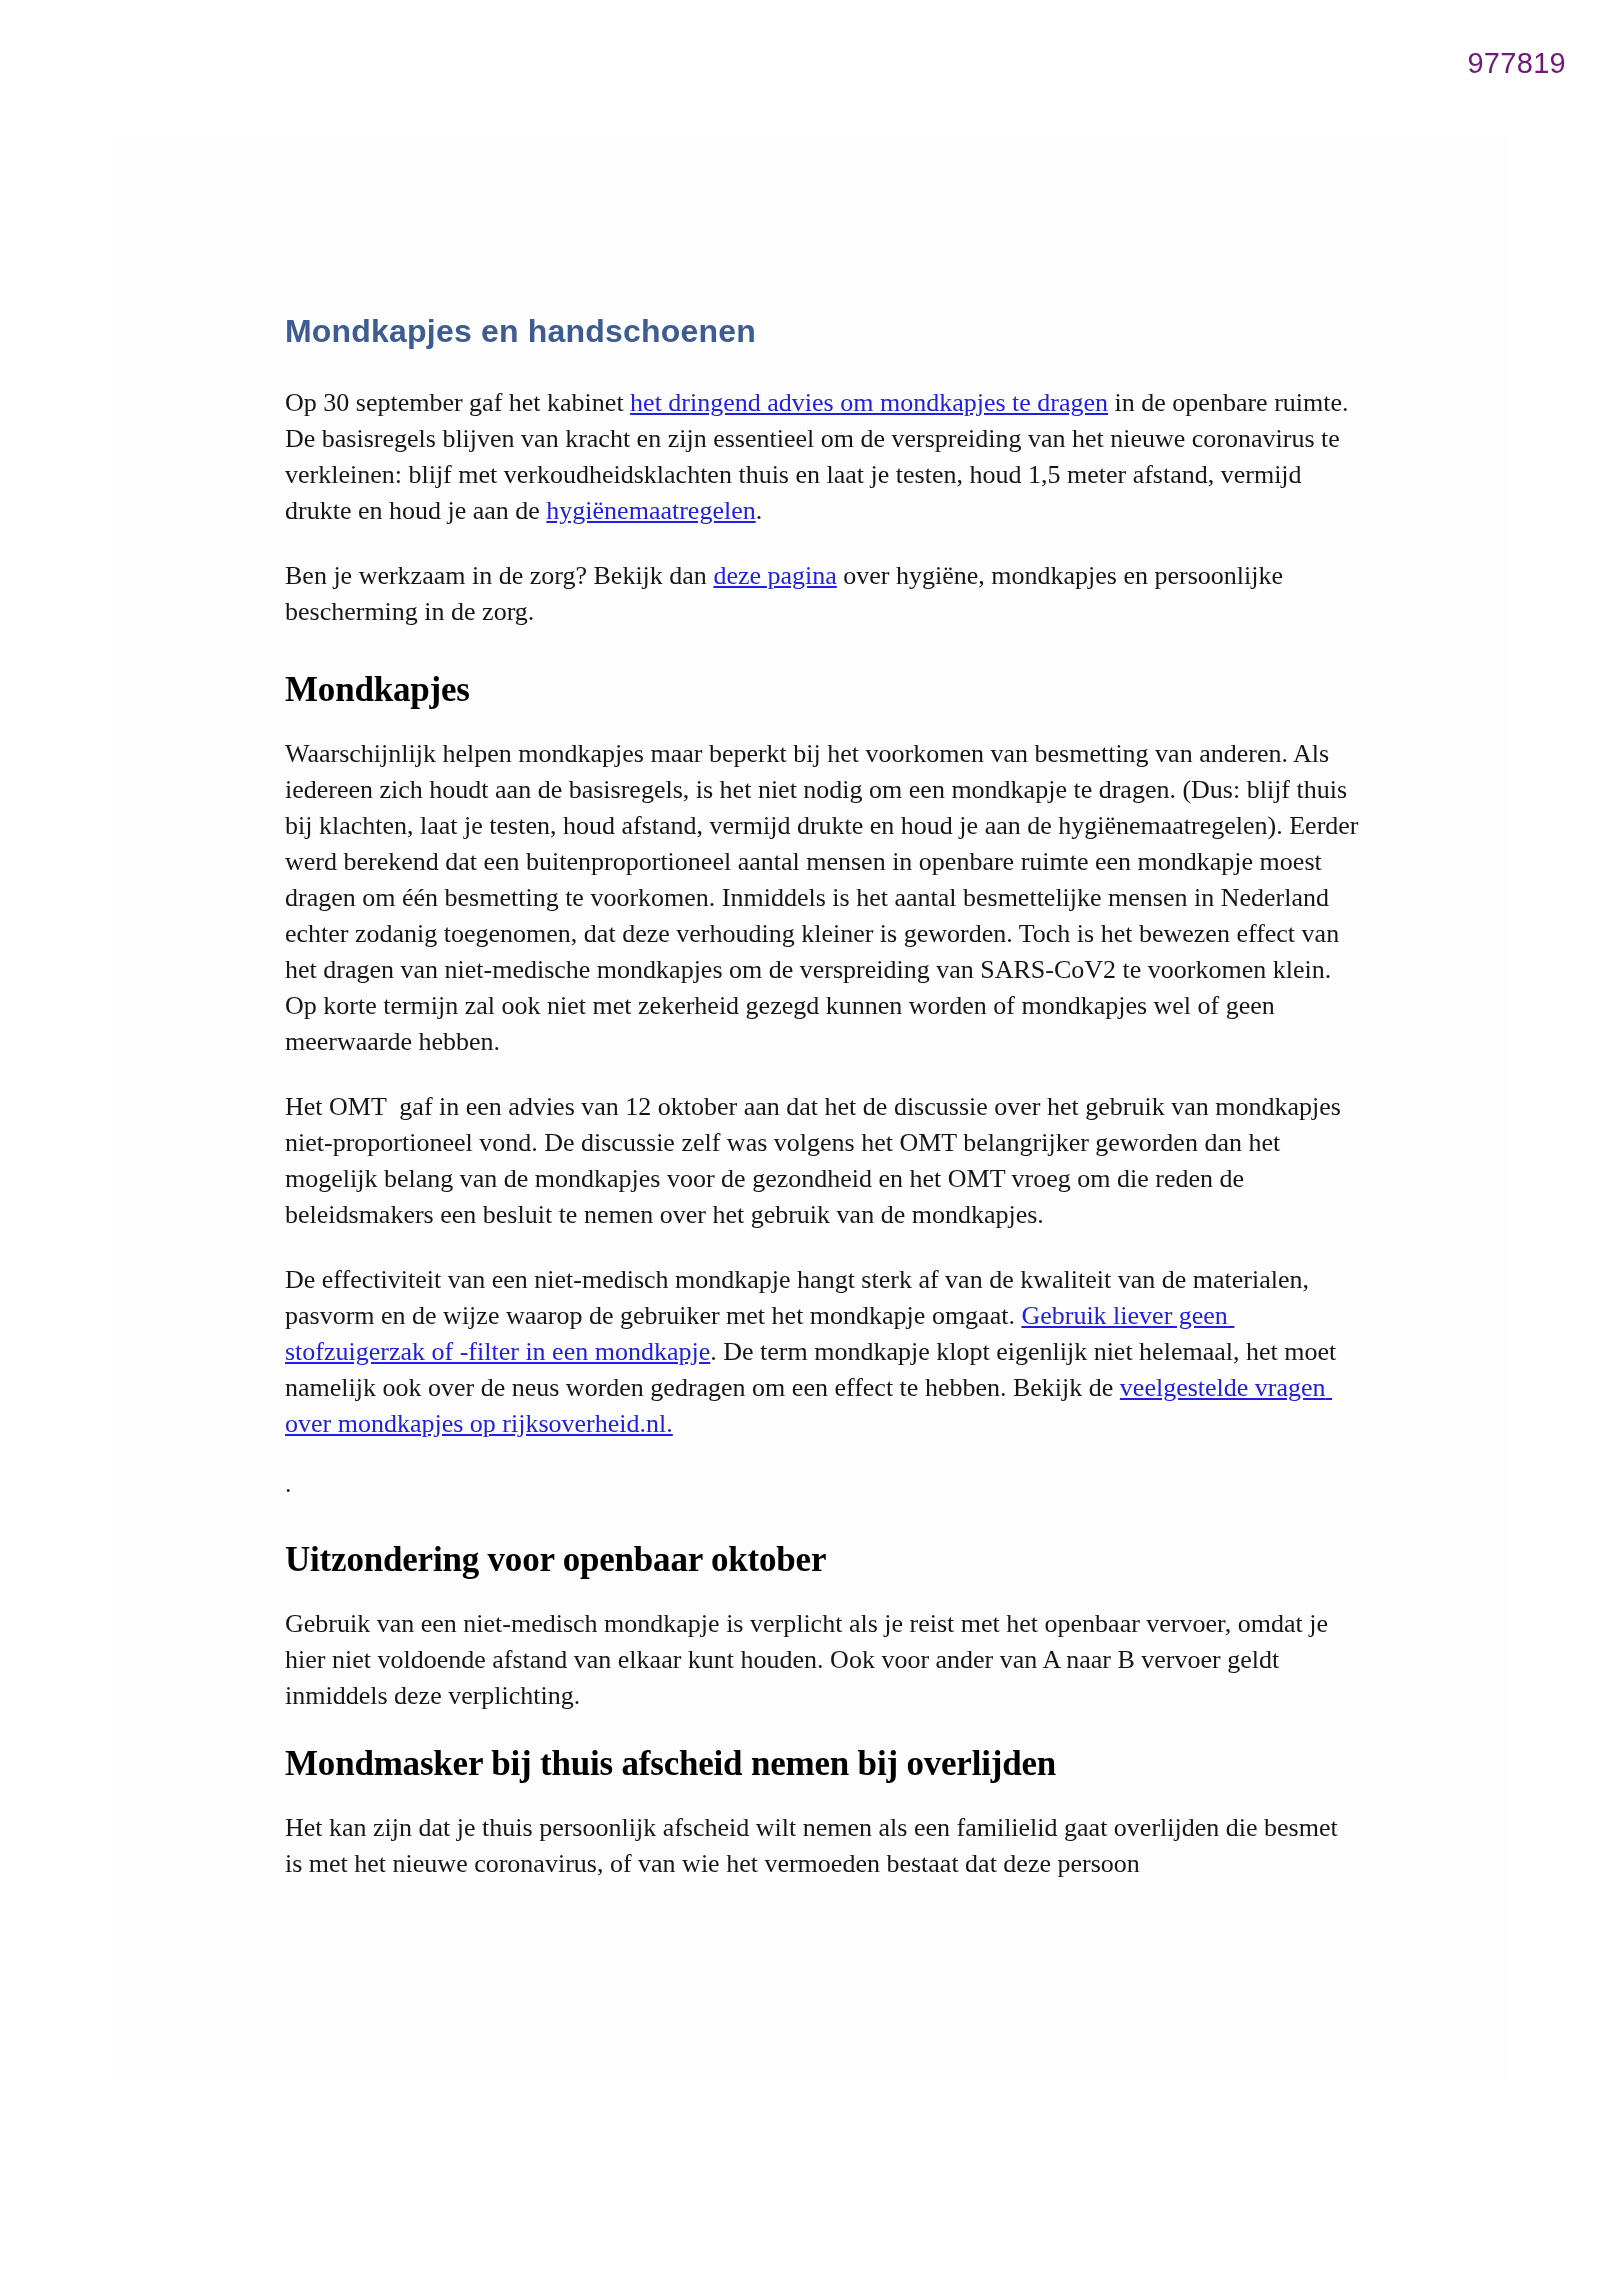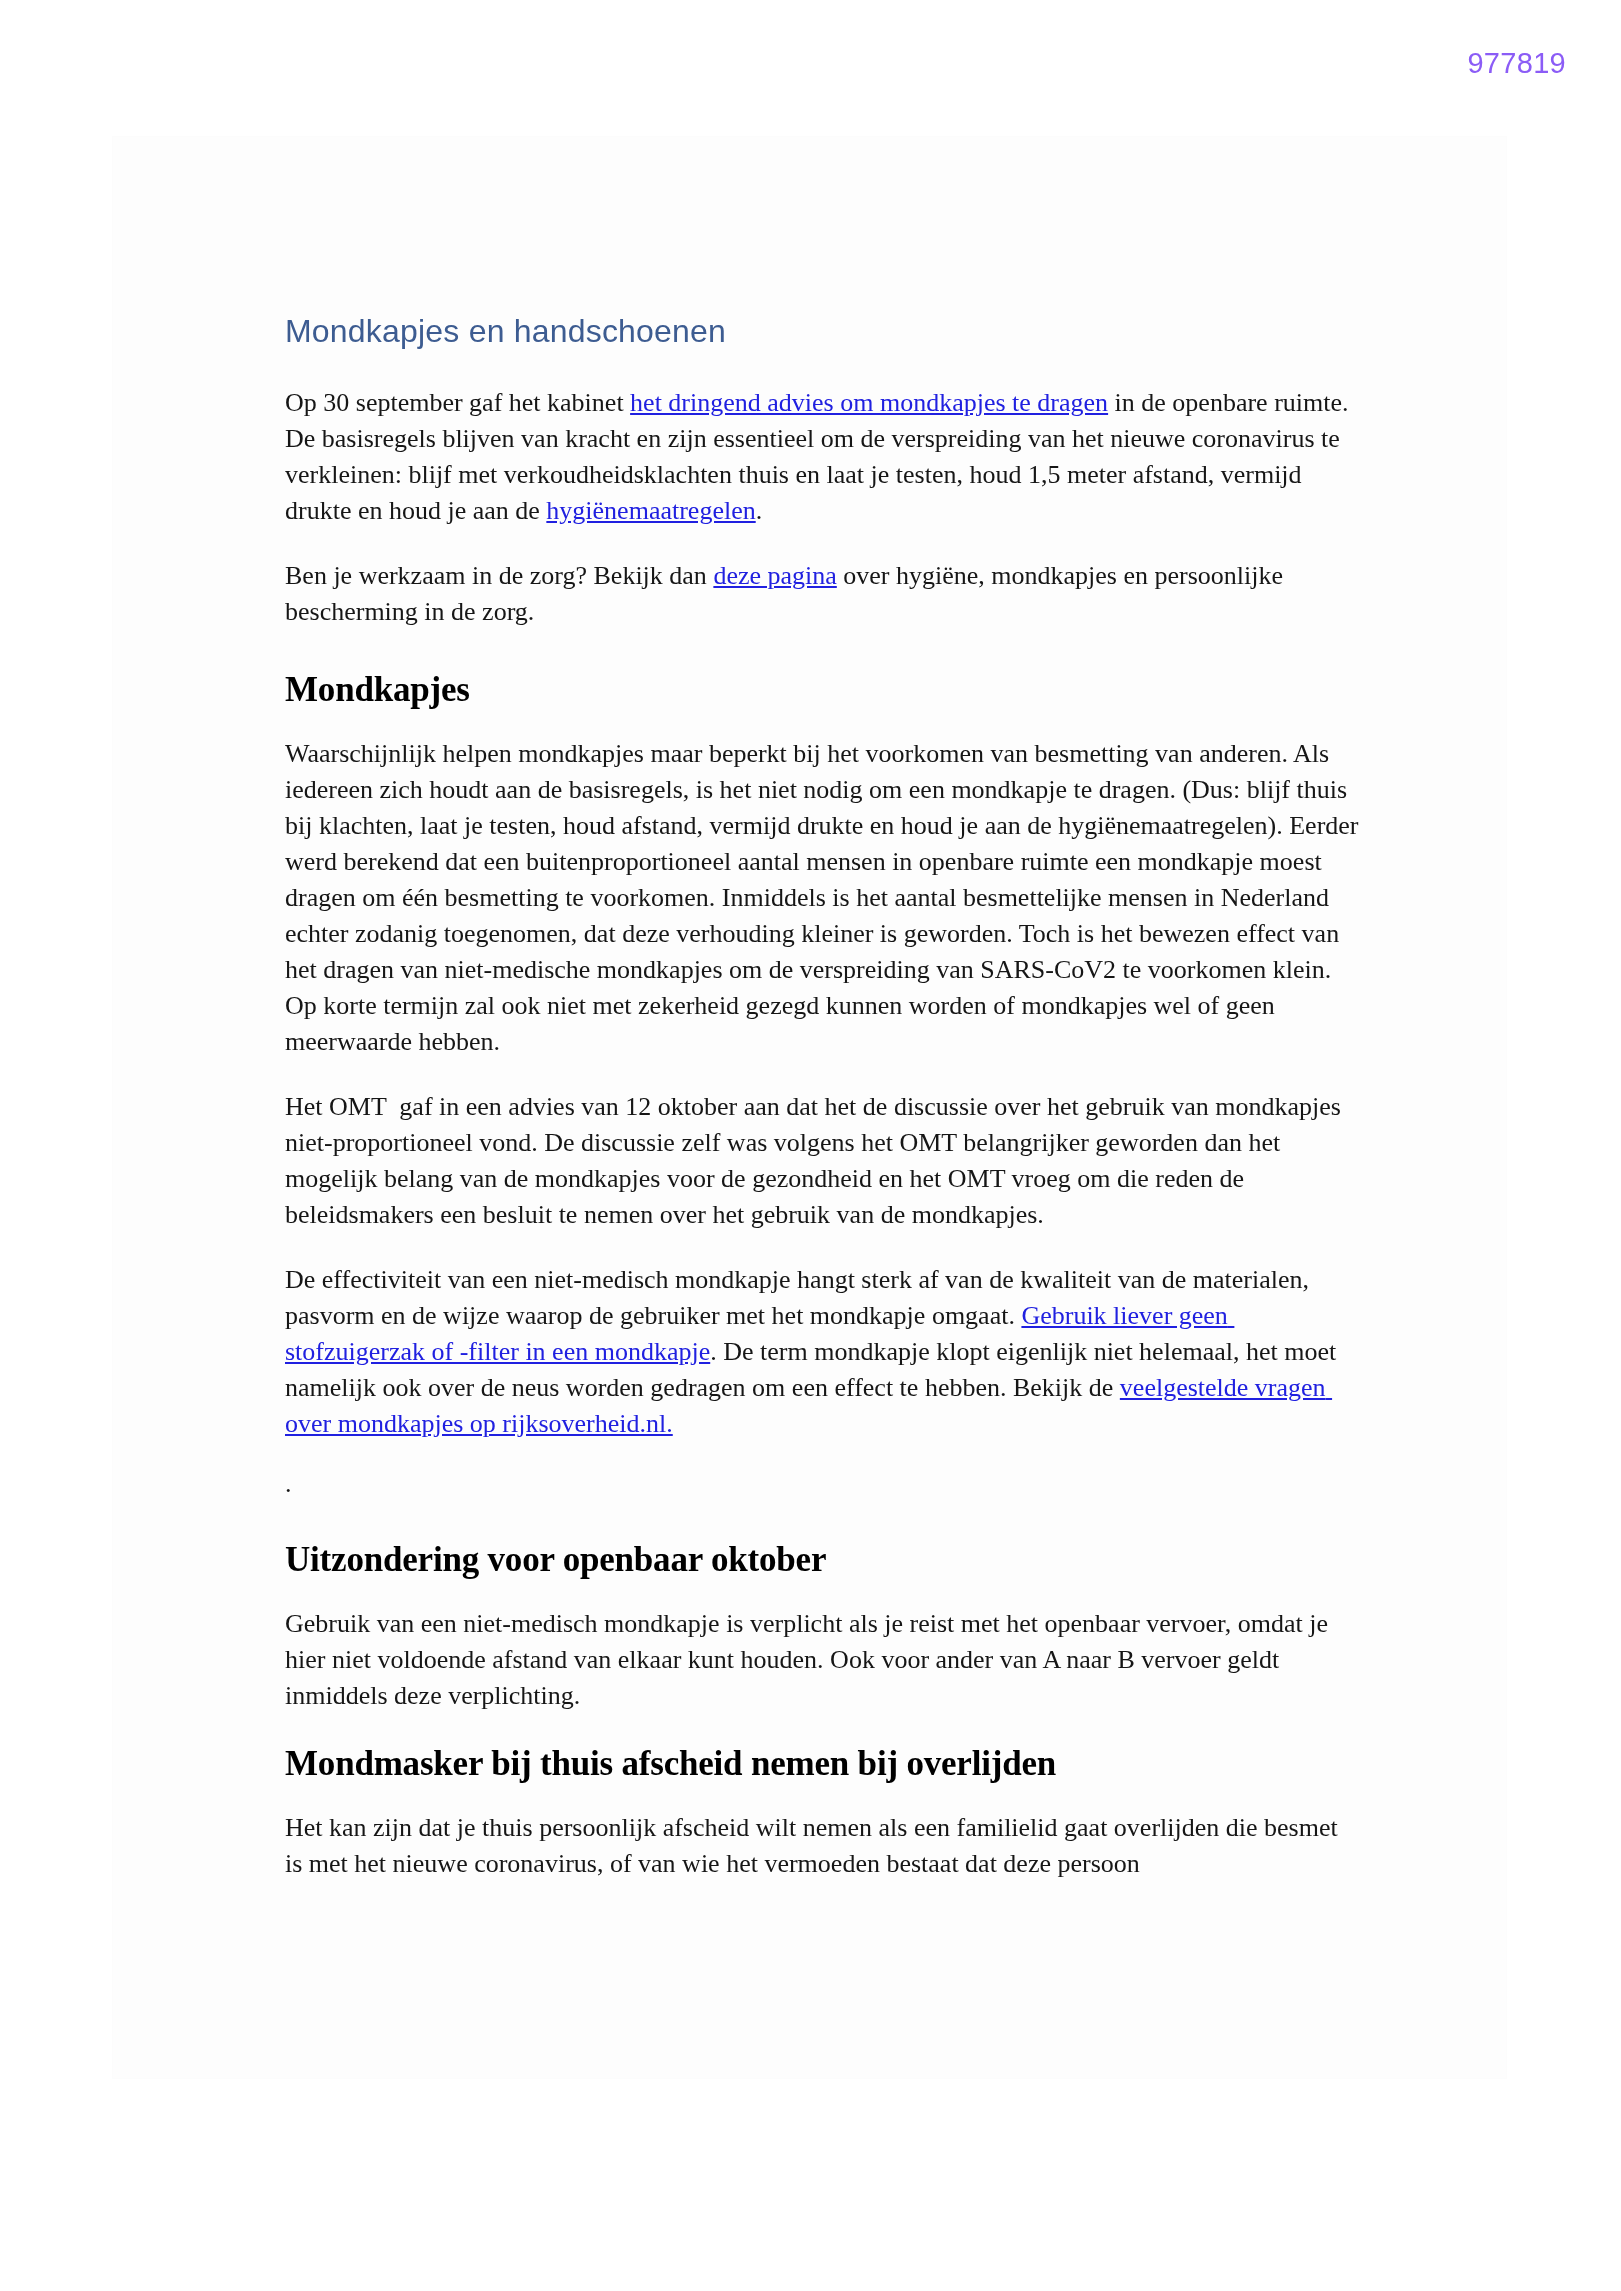--- a/index.html
+++ b/index.html
@@ -26,36 +26,36 @@
     box-shadow: 0 0 0 1px #fcfcfc;
   }
 
   
   #doc-header {
     position: absolute;
     top: 47px;
     right: 55px;
     font-family: "Liberation Sans", sans-serif;
     font-size: 29px;
-    color: #8b5cf6;
+    color: #701a75;
     letter-spacing: 0.3px;
   }
 
   
   #content {
     position: absolute;
     left: 285px;
     top: 312px;
     width: 1076px;
   }
 
   
   .doc-title {
     font-family: "Liberation Sans", sans-serif;
-    font-weight: 400;
+    font-weight: 700;
     font-size: 32px;
     line-height: 1.2;
     color: #3d5c91;
     margin: 0 0 35px 0;
     letter-spacing: 0.2px;
   }
 
   
   .h-section {
     font-family: "Liberation Serif", serif;

